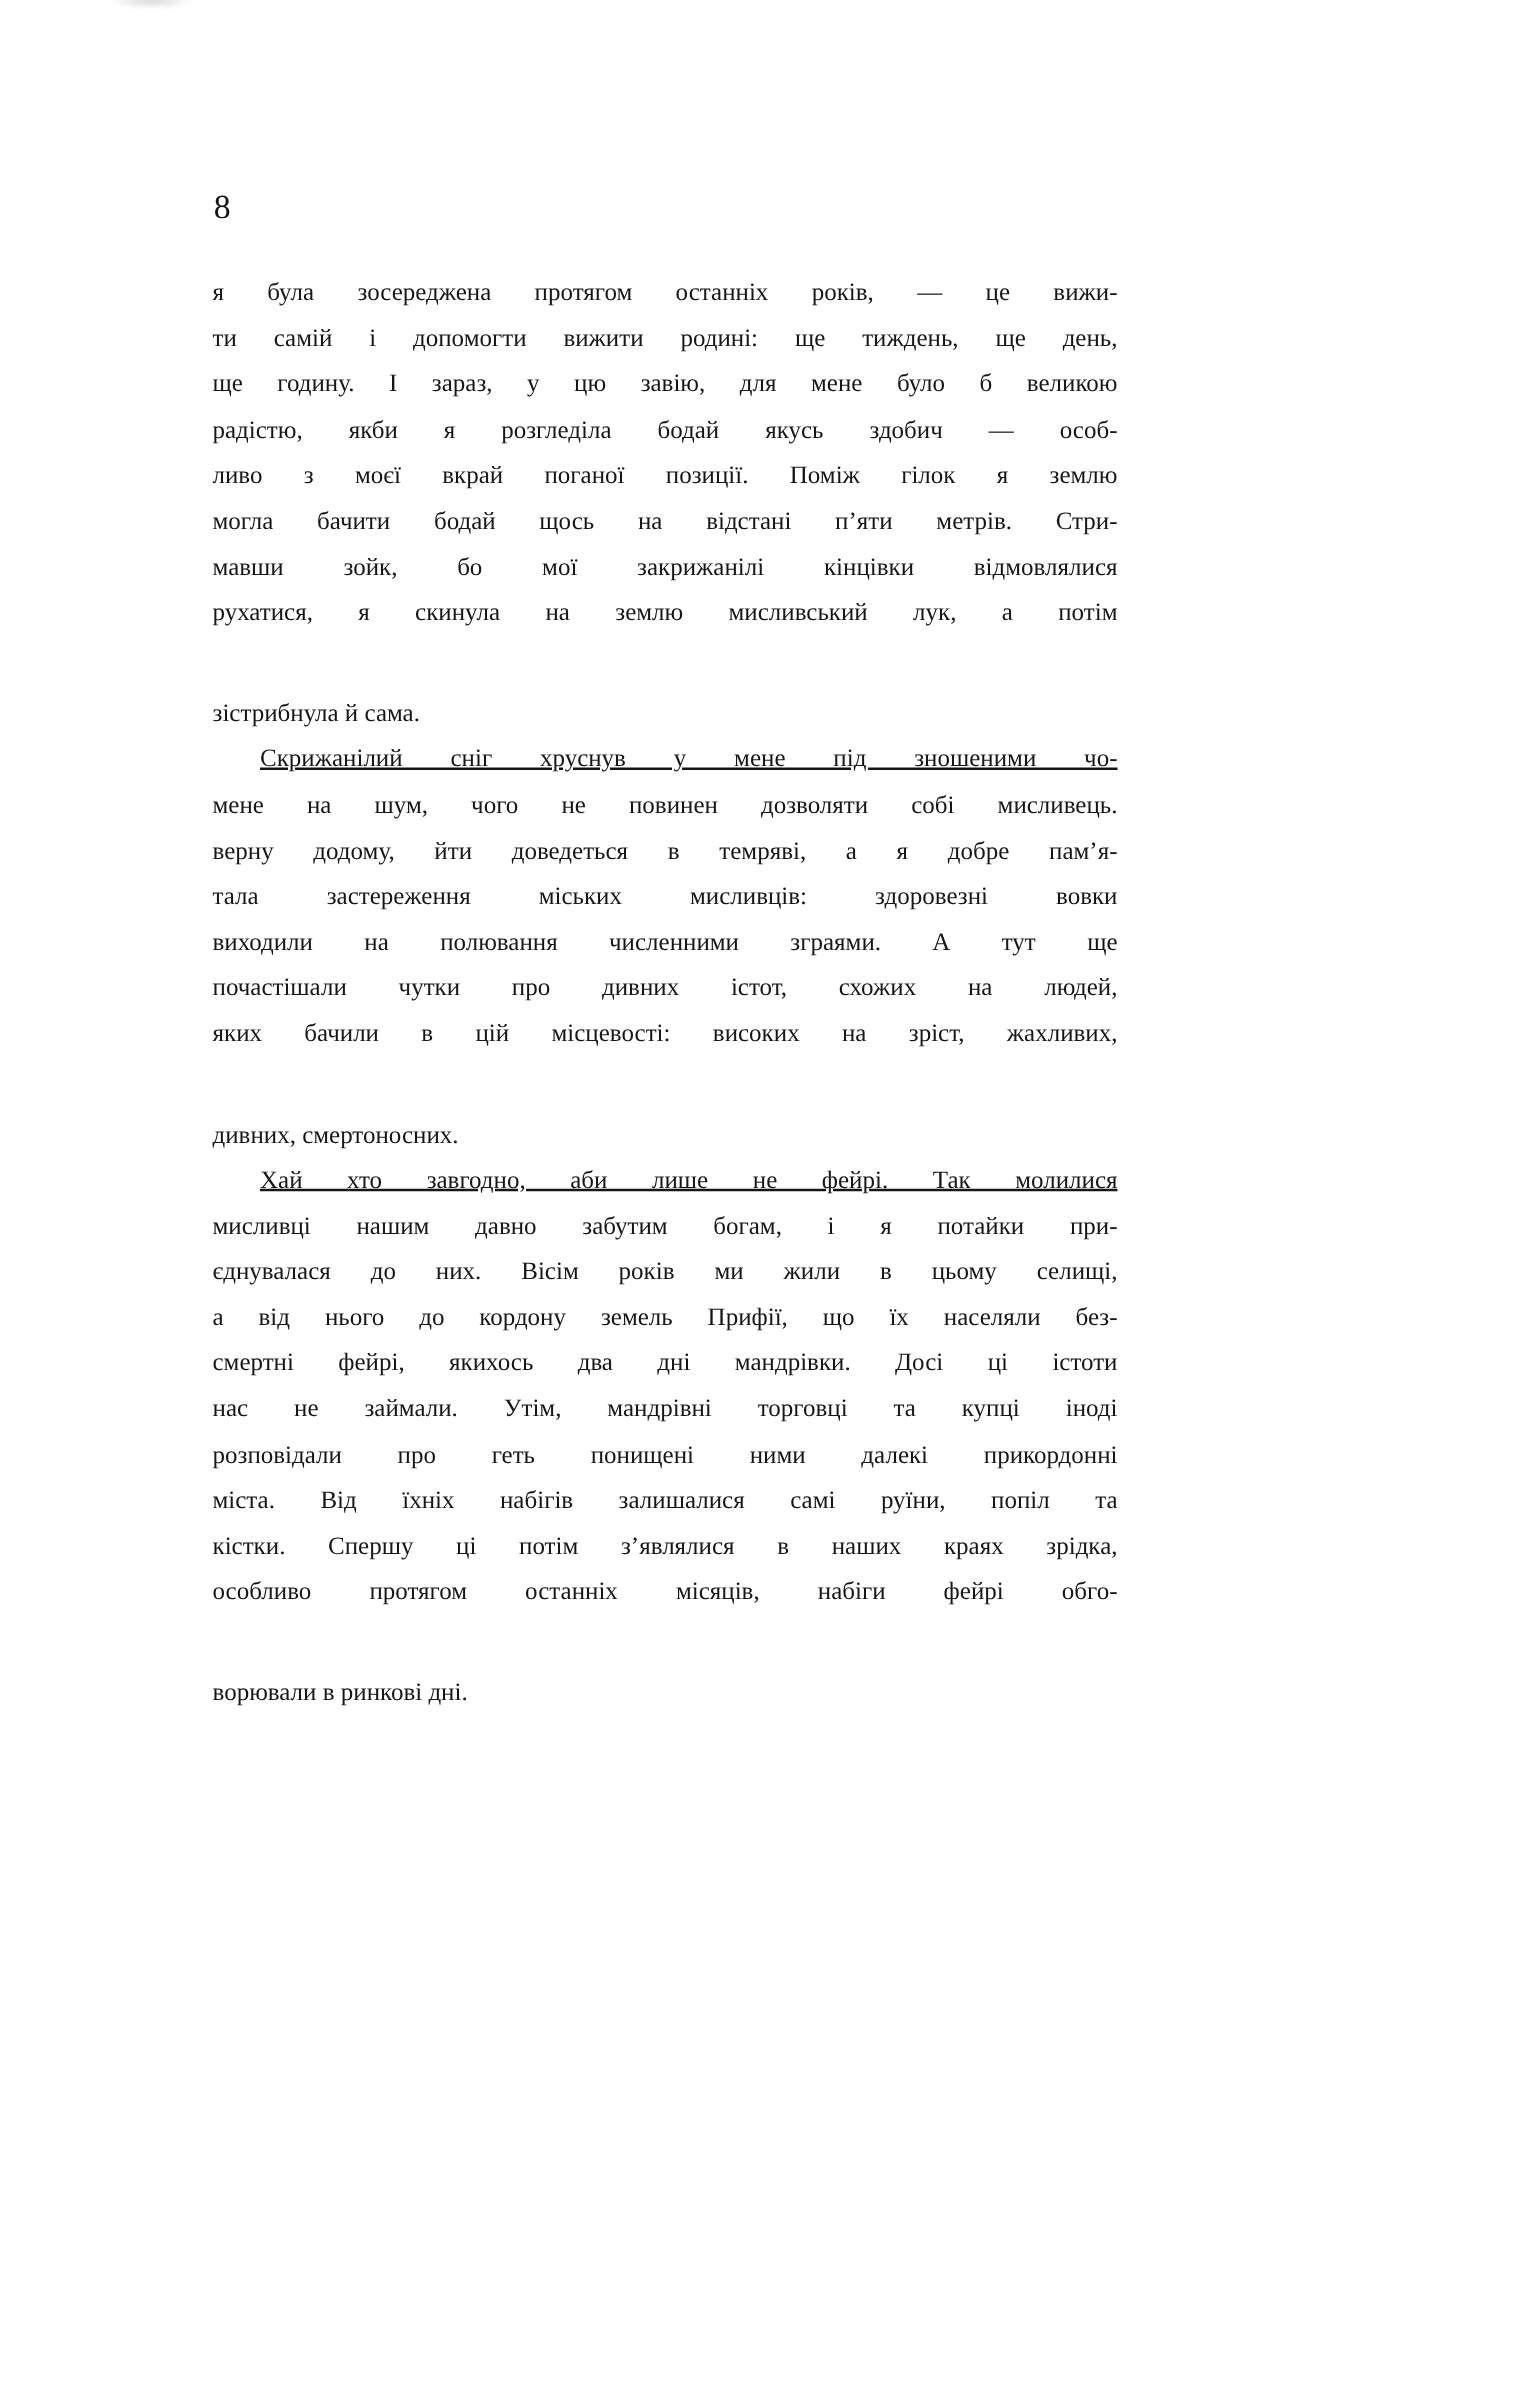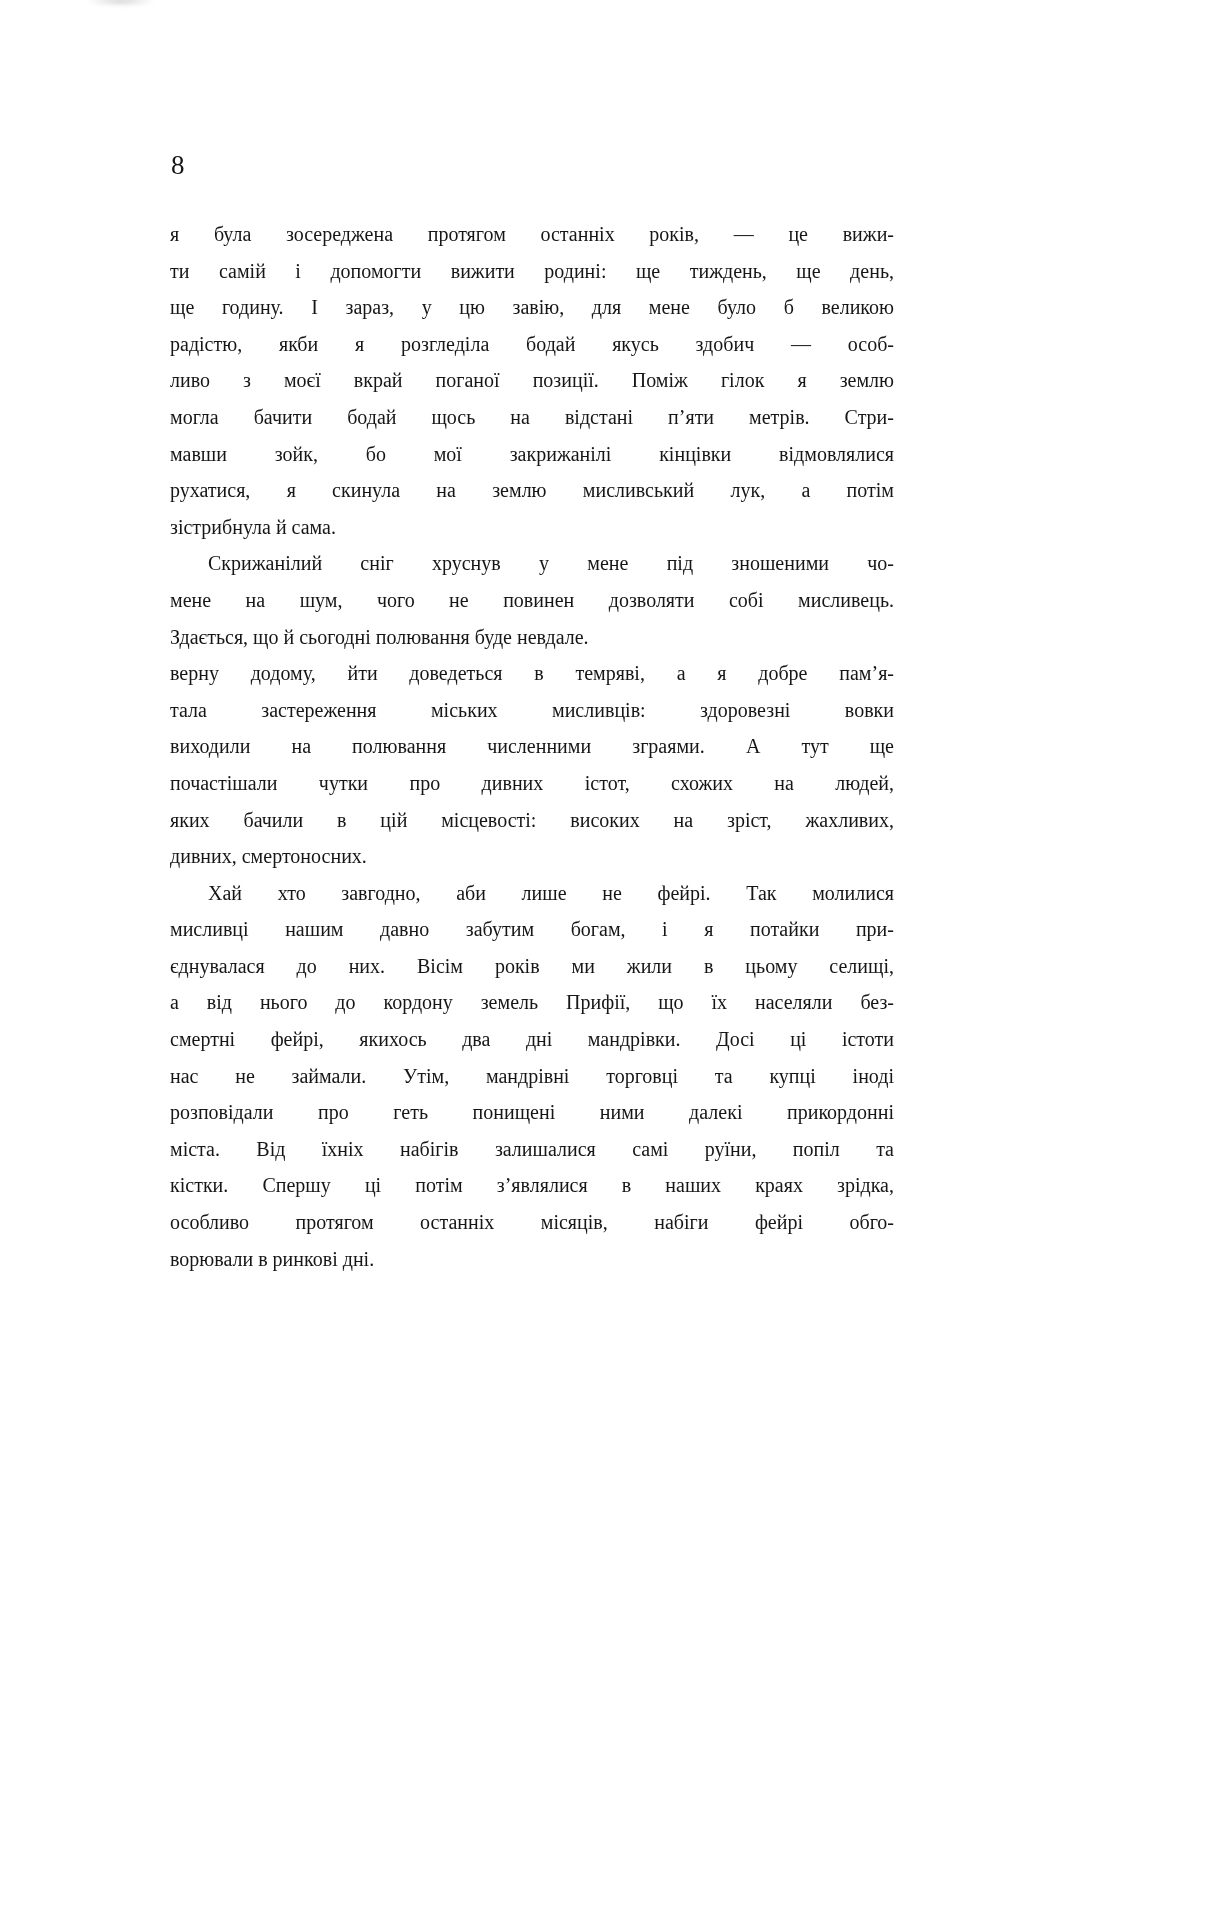--- a/index.html
+++ b/index.html
@@ -49,24 +49,26 @@
   }
   .line {
     text-align: justify;
     text-align-last: justify;
     -moz-text-align-last: justify;
     white-space: normal;
     hyphens: none;
   }
   .line.para-end {
     text-align-last: left;
+    margin-top: 44px;
     -moz-text-align-last: left;
   }
   .line.indent {
     text-indent: 38px;
+    text-decoration: underline;
   }
 </style>
 </head>
 <body>
 
 <div class="page">
   <div class="scan-smudge"></div>
   <div class="page-number">8</div>
   <div class="text-block" id="text-block">
       <div class="paragraph">
@@ -76,21 +78,20 @@
         <div class="line">радістю, якби я розгледіла бодай якусь здобич — особ-</div>
         <div class="line">ливо з моєї вкрай поганої позиції. Поміж гілок я землю</div>
         <div class="line">могла бачити бодай щось на відстані п’яти метрів. Стри-</div>
         <div class="line">мавши зойк, бо мої закрижанілі кінцівки відмовлялися</div>
         <div class="line">рухатися, я скинула на землю мисливський лук, а потім</div>
         <div class="line para-end">зістрибнула й сама.</div>
       </div>
       <div class="paragraph">
         <div class="line indent">Скрижанілий сніг хруснув у мене під зношеними чо-</div>
         <div class="line">мене на шум, чого не повинен дозволяти собі мисливець.</div>
-        <div class="line para-end">Здається, що й сьогодні полювання буде невдале.</div>
       </div>
       <div class="paragraph">
         <div class="line">верну додому, йти доведеться в темряві, а я добре пам’я-</div>
         <div class="line">тала застереження міських мисливців: здоровезні вовки</div>
         <div class="line">виходили на полювання численними зграями. А тут ще</div>
         <div class="line">почастішали чутки про дивних істот, схожих на людей,</div>
         <div class="line">яких бачили в цій місцевості: високих на зріст, жахливих,</div>
         <div class="line para-end">дивних, смертоносних.</div>
       </div>
       <div class="paragraph">

